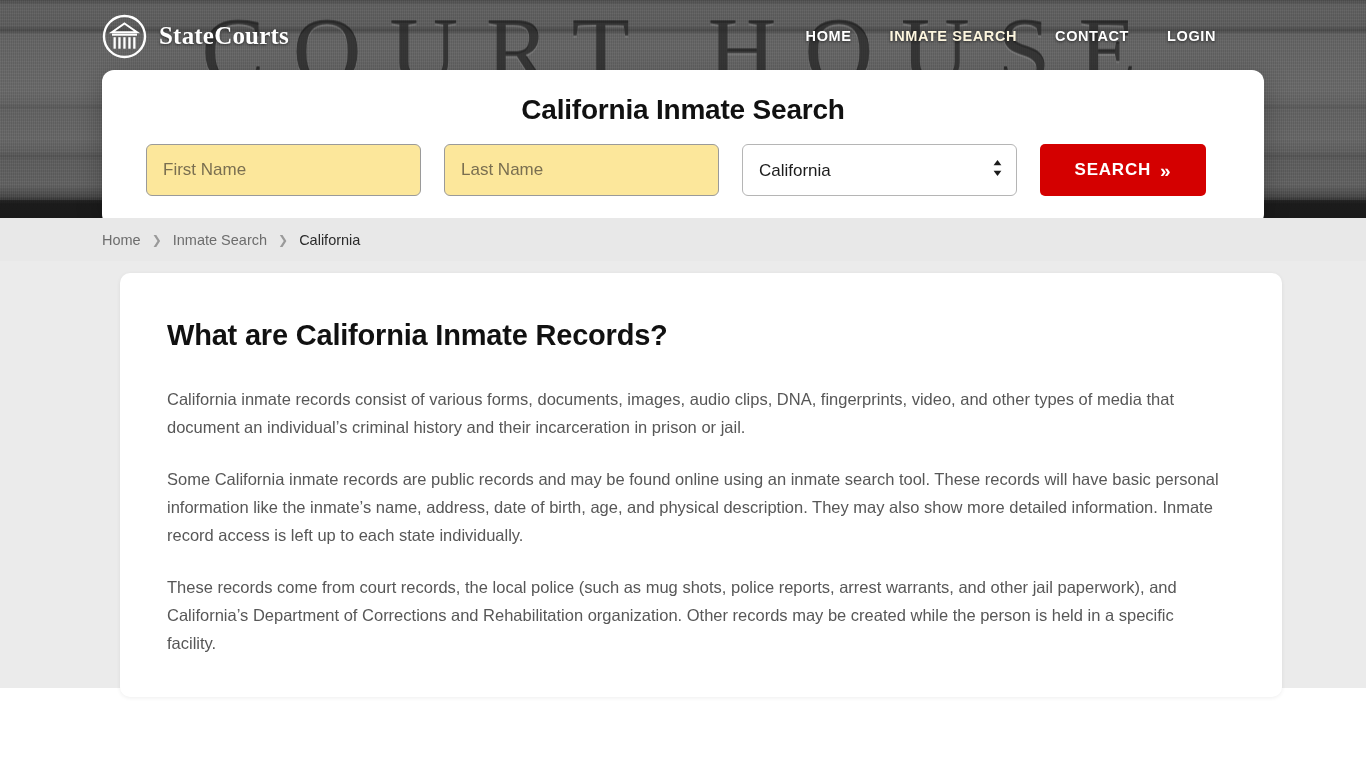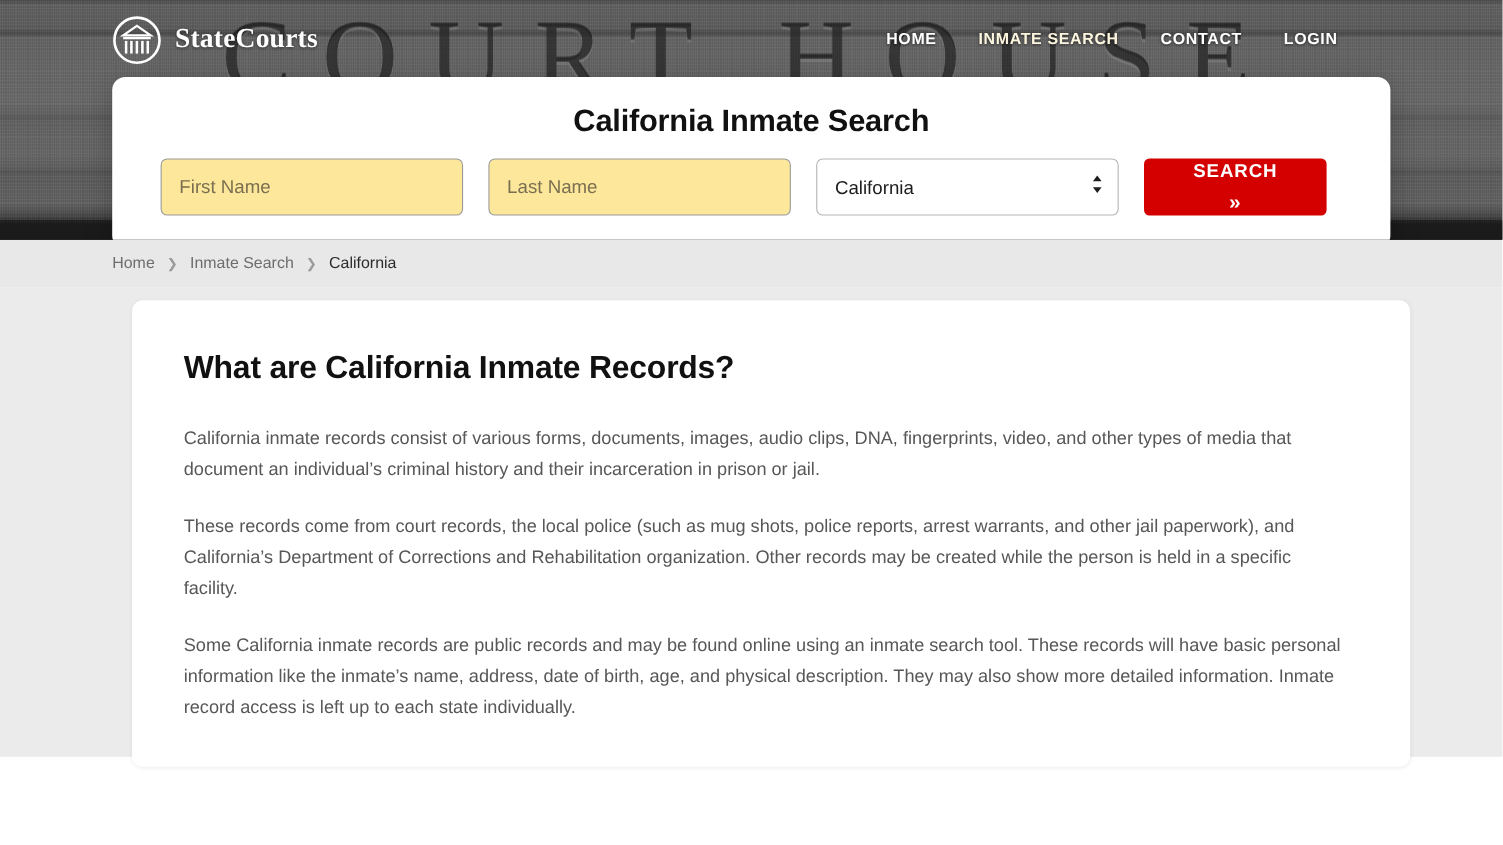--- a/index.html
+++ b/index.html
@@ -235,21 +235,20 @@
     color: #ffffff;
     font-family: inherit;
     font-size: 17px;
     font-weight: 700;
     letter-spacing: 0.8px;
     cursor: pointer;
     display: inline-flex;
     align-items: center;
     justify-content: center;
     gap: 9px;
-    flex-direction: column;
   }
   .btn-chevrons { font-size: 19px; line-height: 1; }
 
   
   .crumbbar {
     width: 1366px;
     height: 43px;
     background: #e8e8e8;
     display: flex;
     align-items: center;
@@ -369,16 +368,16 @@
     <a class="crumb" href="#">Inmate Search</a>
     <span class="crumb-sep">❯</span>
     <span class="crumb crumb-current">California</span>
   </div>
 </div>
 
 <div class="page-body">
   <div class="content-card">
     <h1 class="article-title">What are California Inmate Records?</h1>
     <p class="para">California inmate records consist of various forms, documents, images, audio clips, DNA, fingerprints, video, and other types of media that document an individual’s criminal history and their incarceration in prison or jail.</p>
+    <p class="para">Some California inmate records are public records and may be found online using an inmate search tool. These records will have basic personal information like the inmate’s name, address, date of birth, age, and physical description. They may also show more detailed information. Inmate record access is left up to each state individually.</p>
     <p class="para">These records come from court records, the local police (such as mug shots, police reports, arrest warrants, and other jail paperwork), and California’s Department of Corrections and Rehabilitation organization. Other records may be created while the person is held in a specific facility.</p>
-    <p class="para">Some California inmate records are public records and may be found online using an inmate search tool. These records will have basic personal information like the inmate’s name, address, date of birth, age, and physical description. They may also show more detailed information. Inmate record access is left up to each state individually.</p>
   </div>
 </div>
 
 </body></html>

